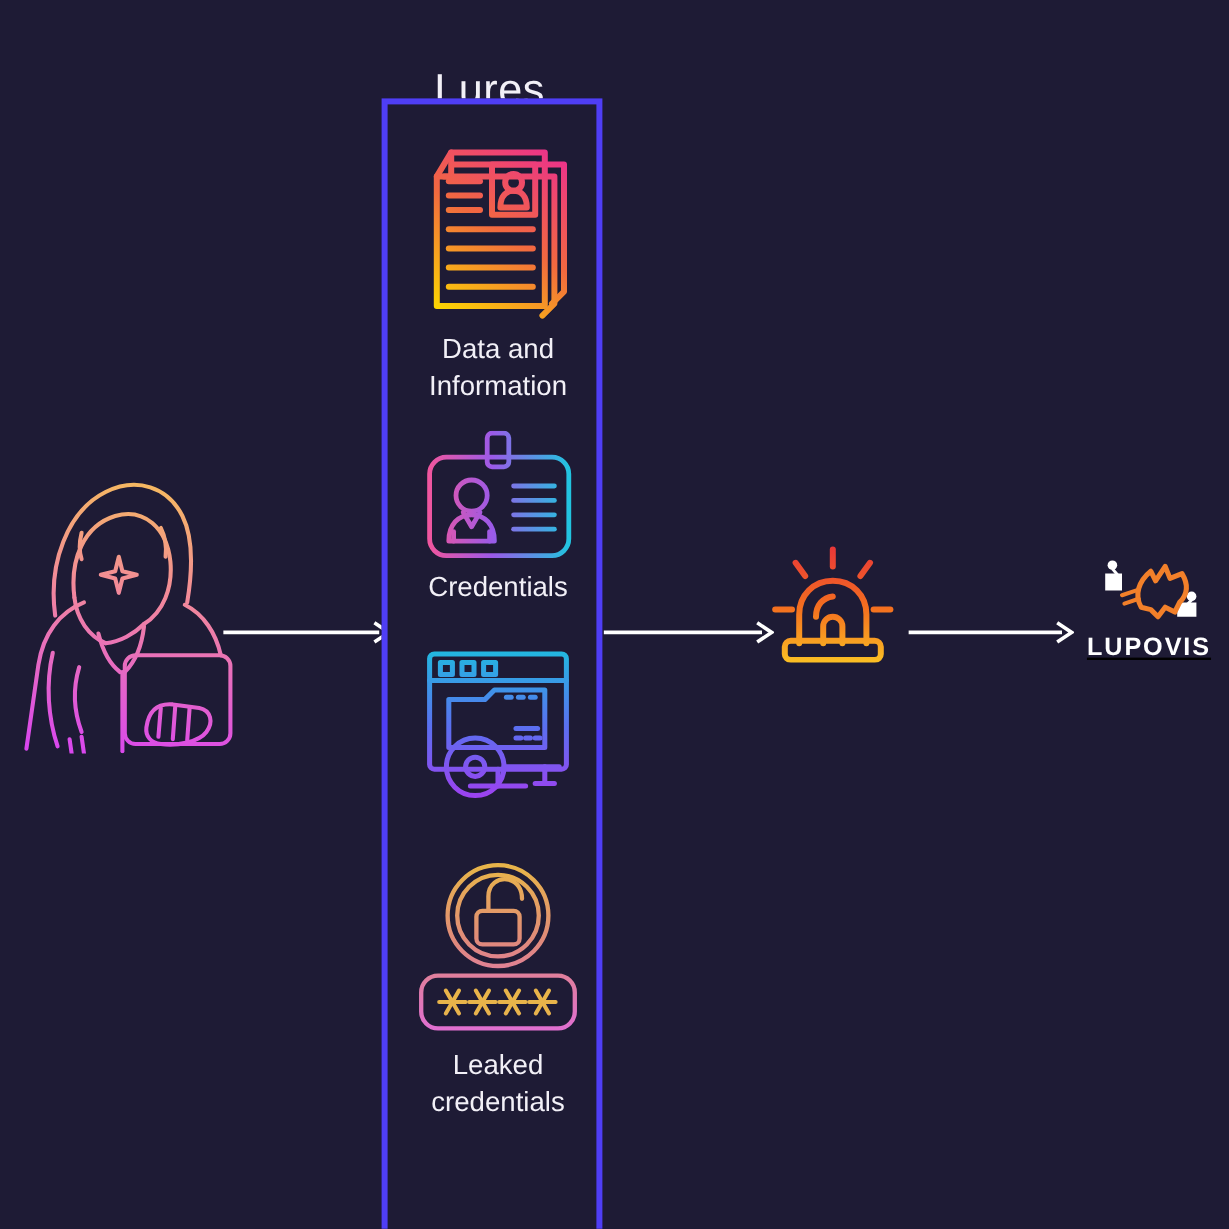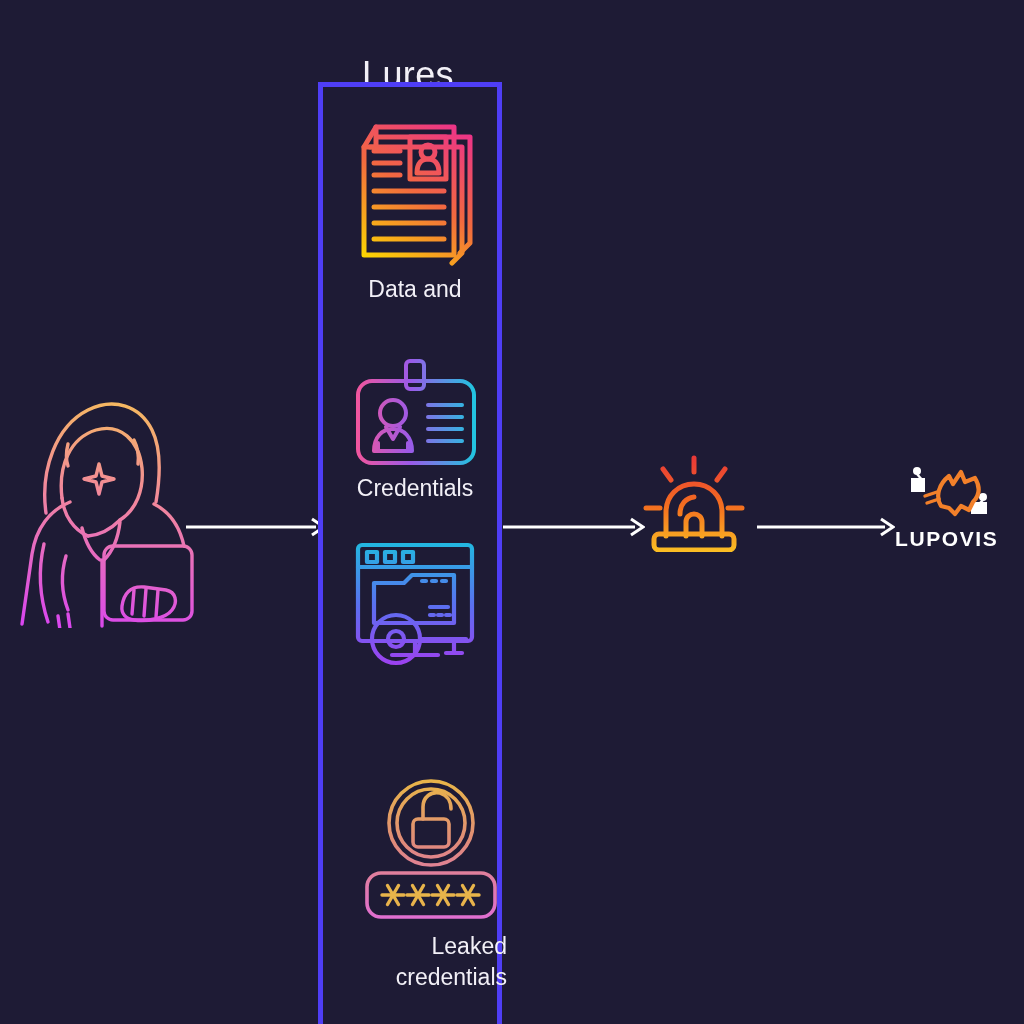--- a/index.html
+++ b/index.html
@@ -39,34 +39,34 @@
     color:#f2f0f7;
     font-size:23px;
     line-height:31px;
     font-weight:400;
   }
   .lure-icon{display:block;margin:0 auto;}
 
   #lure-data{top:28px;}
   #lure-credentials{top:272px;}
   #lure-files{top:452px;}
-  #lure-leaked{top:690px;text-align:right;}
+  #lure-leaked{top:630px;}
   .arrow-row{height:24px;}
   #arrow-hacker-to-lures{left:186px;top:515px;width:140px;}
   #arrow-lures-to-alarm{left:503px;top:515px;width:142px;}
   #arrow-alarm-to-logo{left:757px;top:515px;width:138px;}
 
   
   #hacker-figure{left:8px;top:378px;}
 
   
   #alarm-icon{left:640px;top:452px;}
 
   
-  #lupovis-logo{left:895px;top:462px;width:125px;text-align:left;}
+  #lupovis-logo{left:895px;top:462px;width:125px;text-align:center;text-decoration:underline;}
   #lupovis-wordmark{
     color:#ffffff;
     font-size:21px;
     font-weight:bold;
     letter-spacing:1.6px;
     margin-top:1px;
     font-family:"Liberation Sans", sans-serif;
   }
 </style>
 </head>
@@ -160,20 +160,21 @@
             <path d="M32 60 L58 60"></path>
             <path d="M32 76 L102 76"></path>
             <path d="M32 92 L102 92"></path>
             <path d="M32 108 L102 108"></path>
             <path d="M32 124 L102 124"></path>
           </g>
         </svg>
       </span>
       <div class="lure-label">
         <div>Data and</div>
+        <div>Information</div>
       </div>
     </div>
 
     <div class="lure-item" id="lure-credentials">
       <span class="lure-icon">
         <svg width="146" height="110" viewBox="0 0 146 110" fill="none">
           <defs>
             <linearGradient id="gBadge" x1="16" y1="55" x2="132" y2="55" gradientUnits="userSpaceOnUse">
               <stop offset="0" stop-color="#f0569f"></stop>
               <stop offset="0.45" stop-color="#9b5ae8"></stop>

